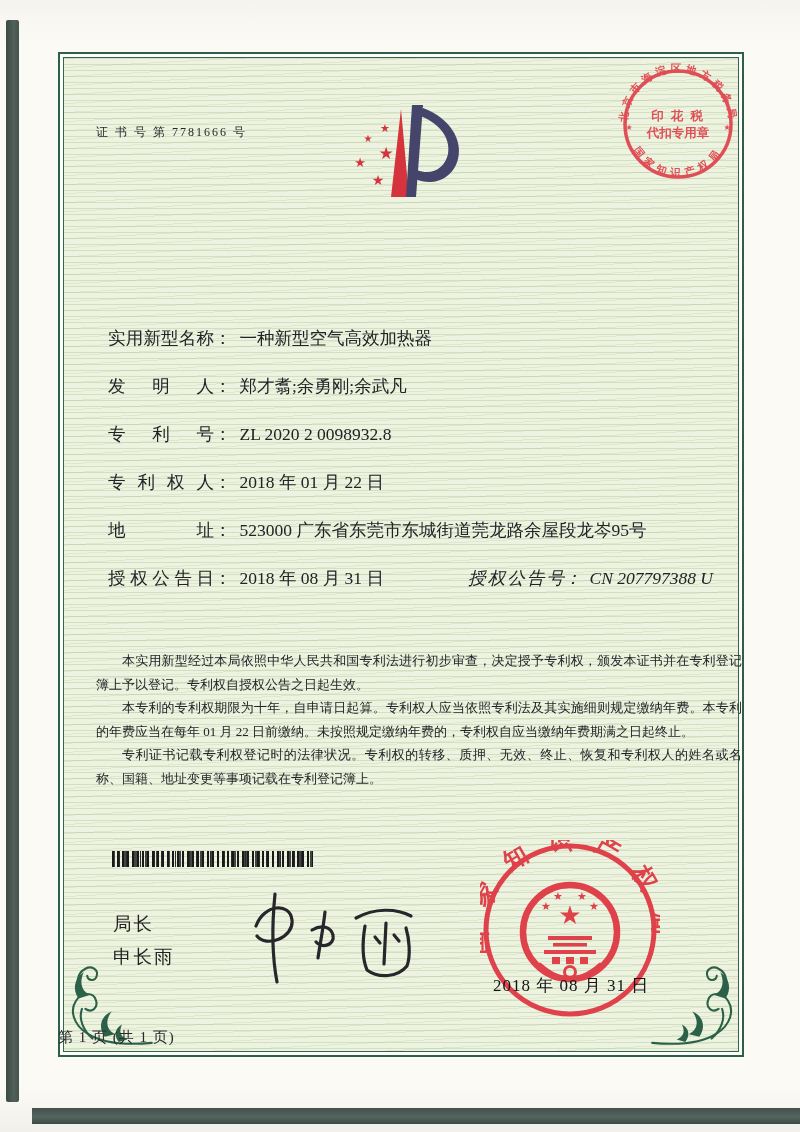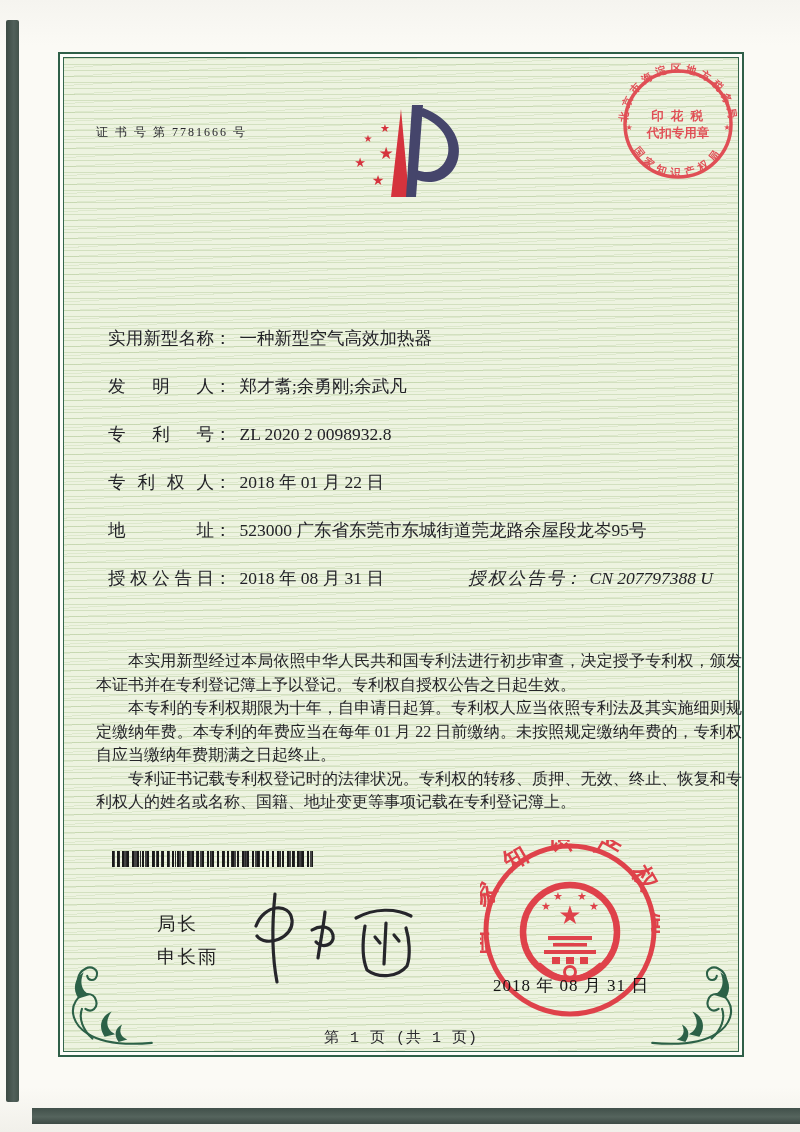--- a/index.html
+++ b/index.html
@@ -30,37 +30,37 @@
   .title{position:absolute;z-index:3;left:58px;width:686px;top:216px;text-align:center;
     font-size:42px;font-weight:bold;letter-spacing:5px;color:#33333c;}
   .fields{position:absolute;z-index:3;left:96px;top:324px;width:648px;font-size:17.5px;margin-left:12px;}
   .frow{position:relative;line-height:28px;margin-bottom:20px;white-space:nowrap;}
   .flabel{display:inline-block;width:106px;text-align:justify;text-align-last:justify;
     vertical-align:top;color:#222227;}
   .fcolon{display:inline-block;margin-right:8px;color:#222227;}
   .fvalue{color:#222227;}
   .frow .sub-right{position:absolute;left:360px;top:0;font-style:italic;}
   .body-text{position:absolute;z-index:3;left:96px;top:649px;width:646px;}
-  .body-text p{margin:0;font-size:16px;line-height:23.5px;text-align:justify;
+  .body-text p{margin:0;font-size:13px;line-height:23.5px;text-align:justify;
     text-indent:2em;color:#242428;}
   .barcode{position:absolute;z-index:3;left:112px;top:851px;width:201px;height:16px;
     background-image:
       repeating-linear-gradient(90deg,#191919 0 2px,rgba(0,0,0,0) 2px 5px),
       repeating-linear-gradient(90deg,#2a2a2a 0 1px,rgba(0,0,0,0) 1px 7px),
       repeating-linear-gradient(90deg,#444 0 3px,rgba(0,0,0,0) 3px 11px);}
   .signer{position:absolute;z-index:3;left:113px;top:908px;font-size:18.5px;color:#222;}
-  .signer div{line-height:33px;letter-spacing:2px;margin-left:44px;}
+  .signer div{line-height:33px;letter-spacing:2px;}
   .sig-svg{position:absolute;z-index:3;left:228px;top:886px;}
   .seal{position:absolute;opacity:.93;}
   .seal.tax{z-index:4;left:616px;top:62px;}
   .seal.cnipa{z-index:3;left:480px;top:840px;}
   .seal-date{position:absolute;z-index:5;left:486px;top:974px;width:170px;
     text-align:center;font-size:17px;color:#141414;letter-spacing:1px;}
   .footer{position:absolute;z-index:3;left:58px;top:1028px;width:686px;
-    text-align:center;font-size:15px;color:#2a2a2e;letter-spacing:1px;font-family:Liberation Mono, monospace;}
+    text-align:left;font-size:15px;color:#2a2a2e;letter-spacing:1px;}
 </style>
 </head>
 <body>
 
 <div class="page">
 
   <div class="strip-left"></div>
   <div class="strip-bottom"></div>
 
   <div class="frame">

